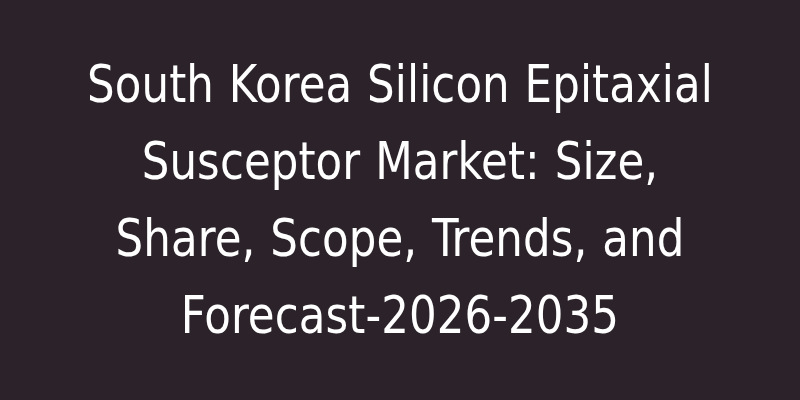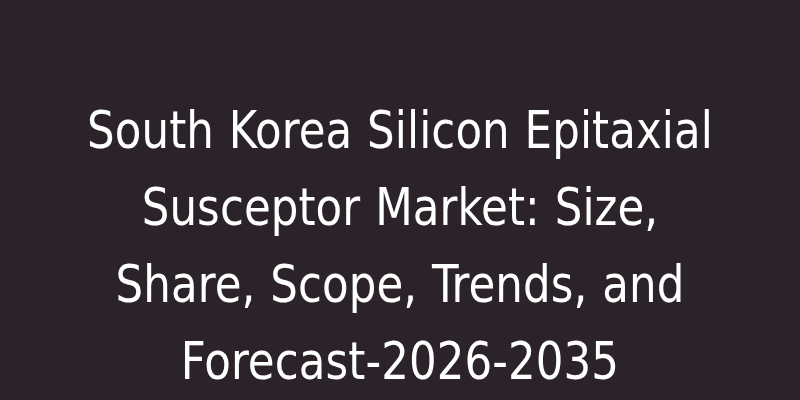--- a/index.html
+++ b/index.html
@@ -13,21 +13,21 @@
     font-family: "DejaVu Sans", sans-serif;
   }
 
   #banner {
     position: relative;
     width: 800px;
     height: 400px;
     overflow: hidden;
     box-sizing: border-box;
     display: flex;
-    align-items: flex-end;
+    align-items: center;
     justify-content: center;
   }
 
   #headline {
     width: 700px;
     margin: 0;
     padding: 0;
     text-align: center;
     font-family: "DejaVu Sans Condensed", "DejaVu Sans", "Liberation Sans Narrow",
                  "Liberation Sans", sans-serif;

